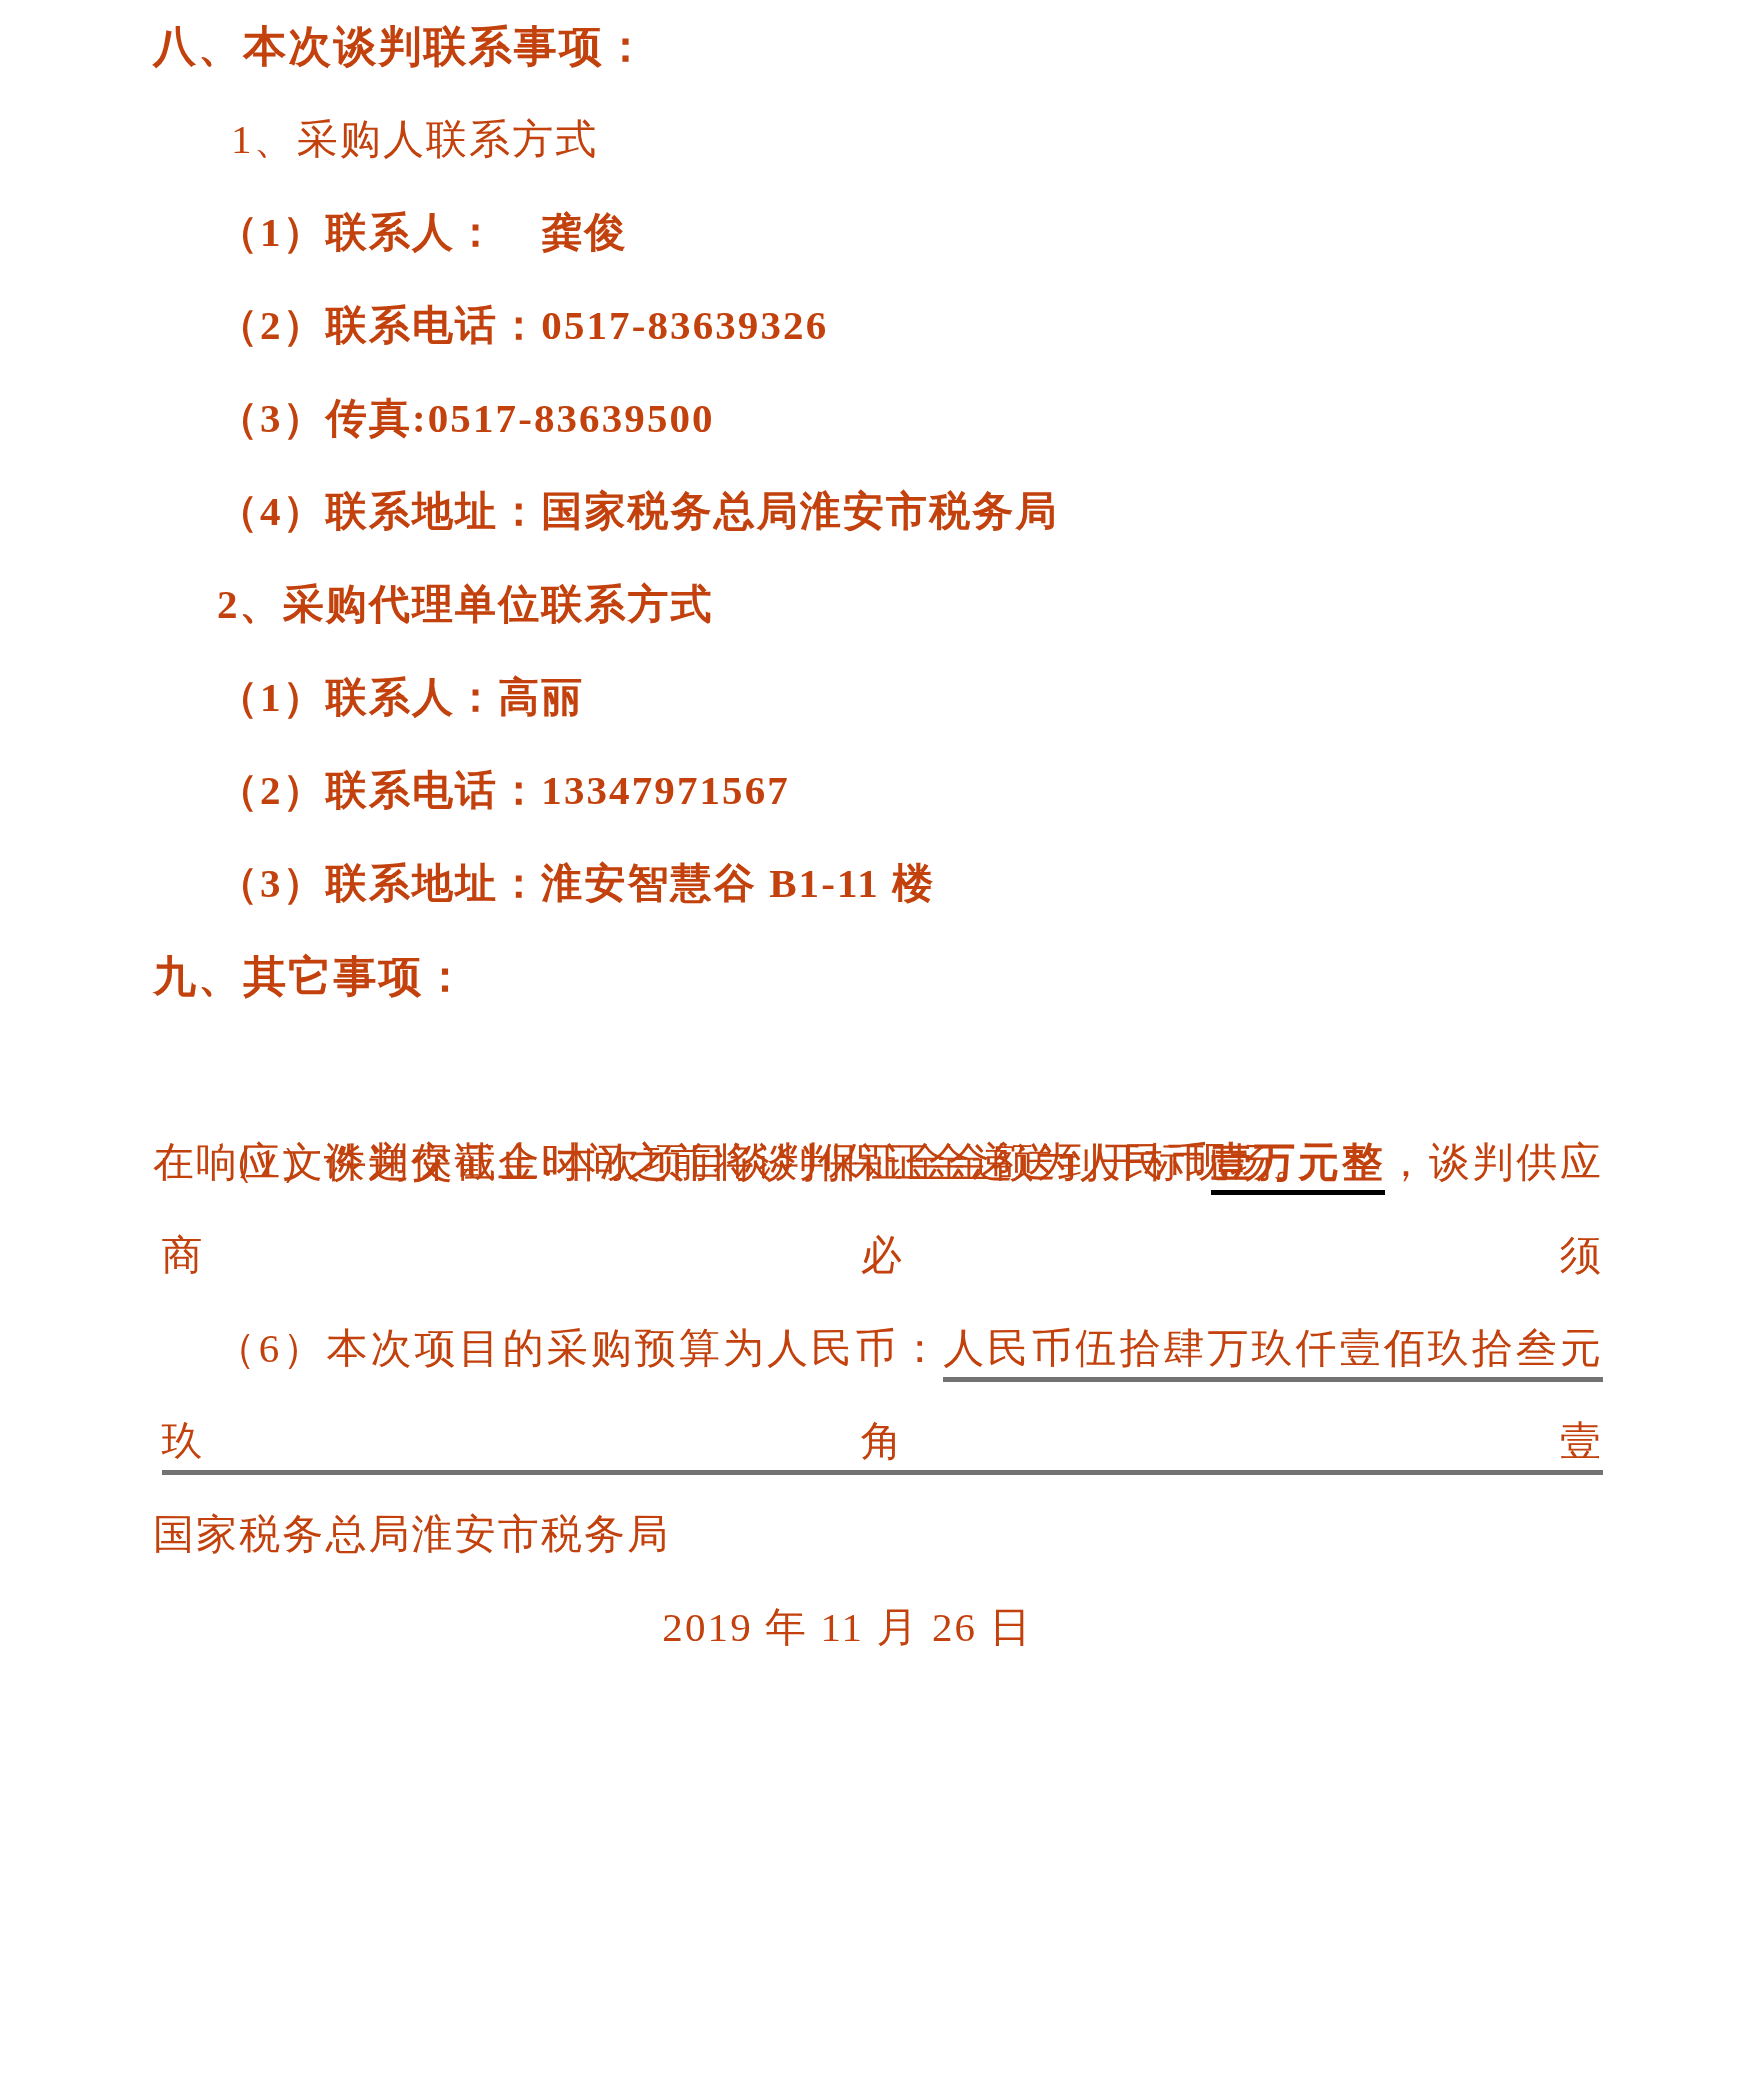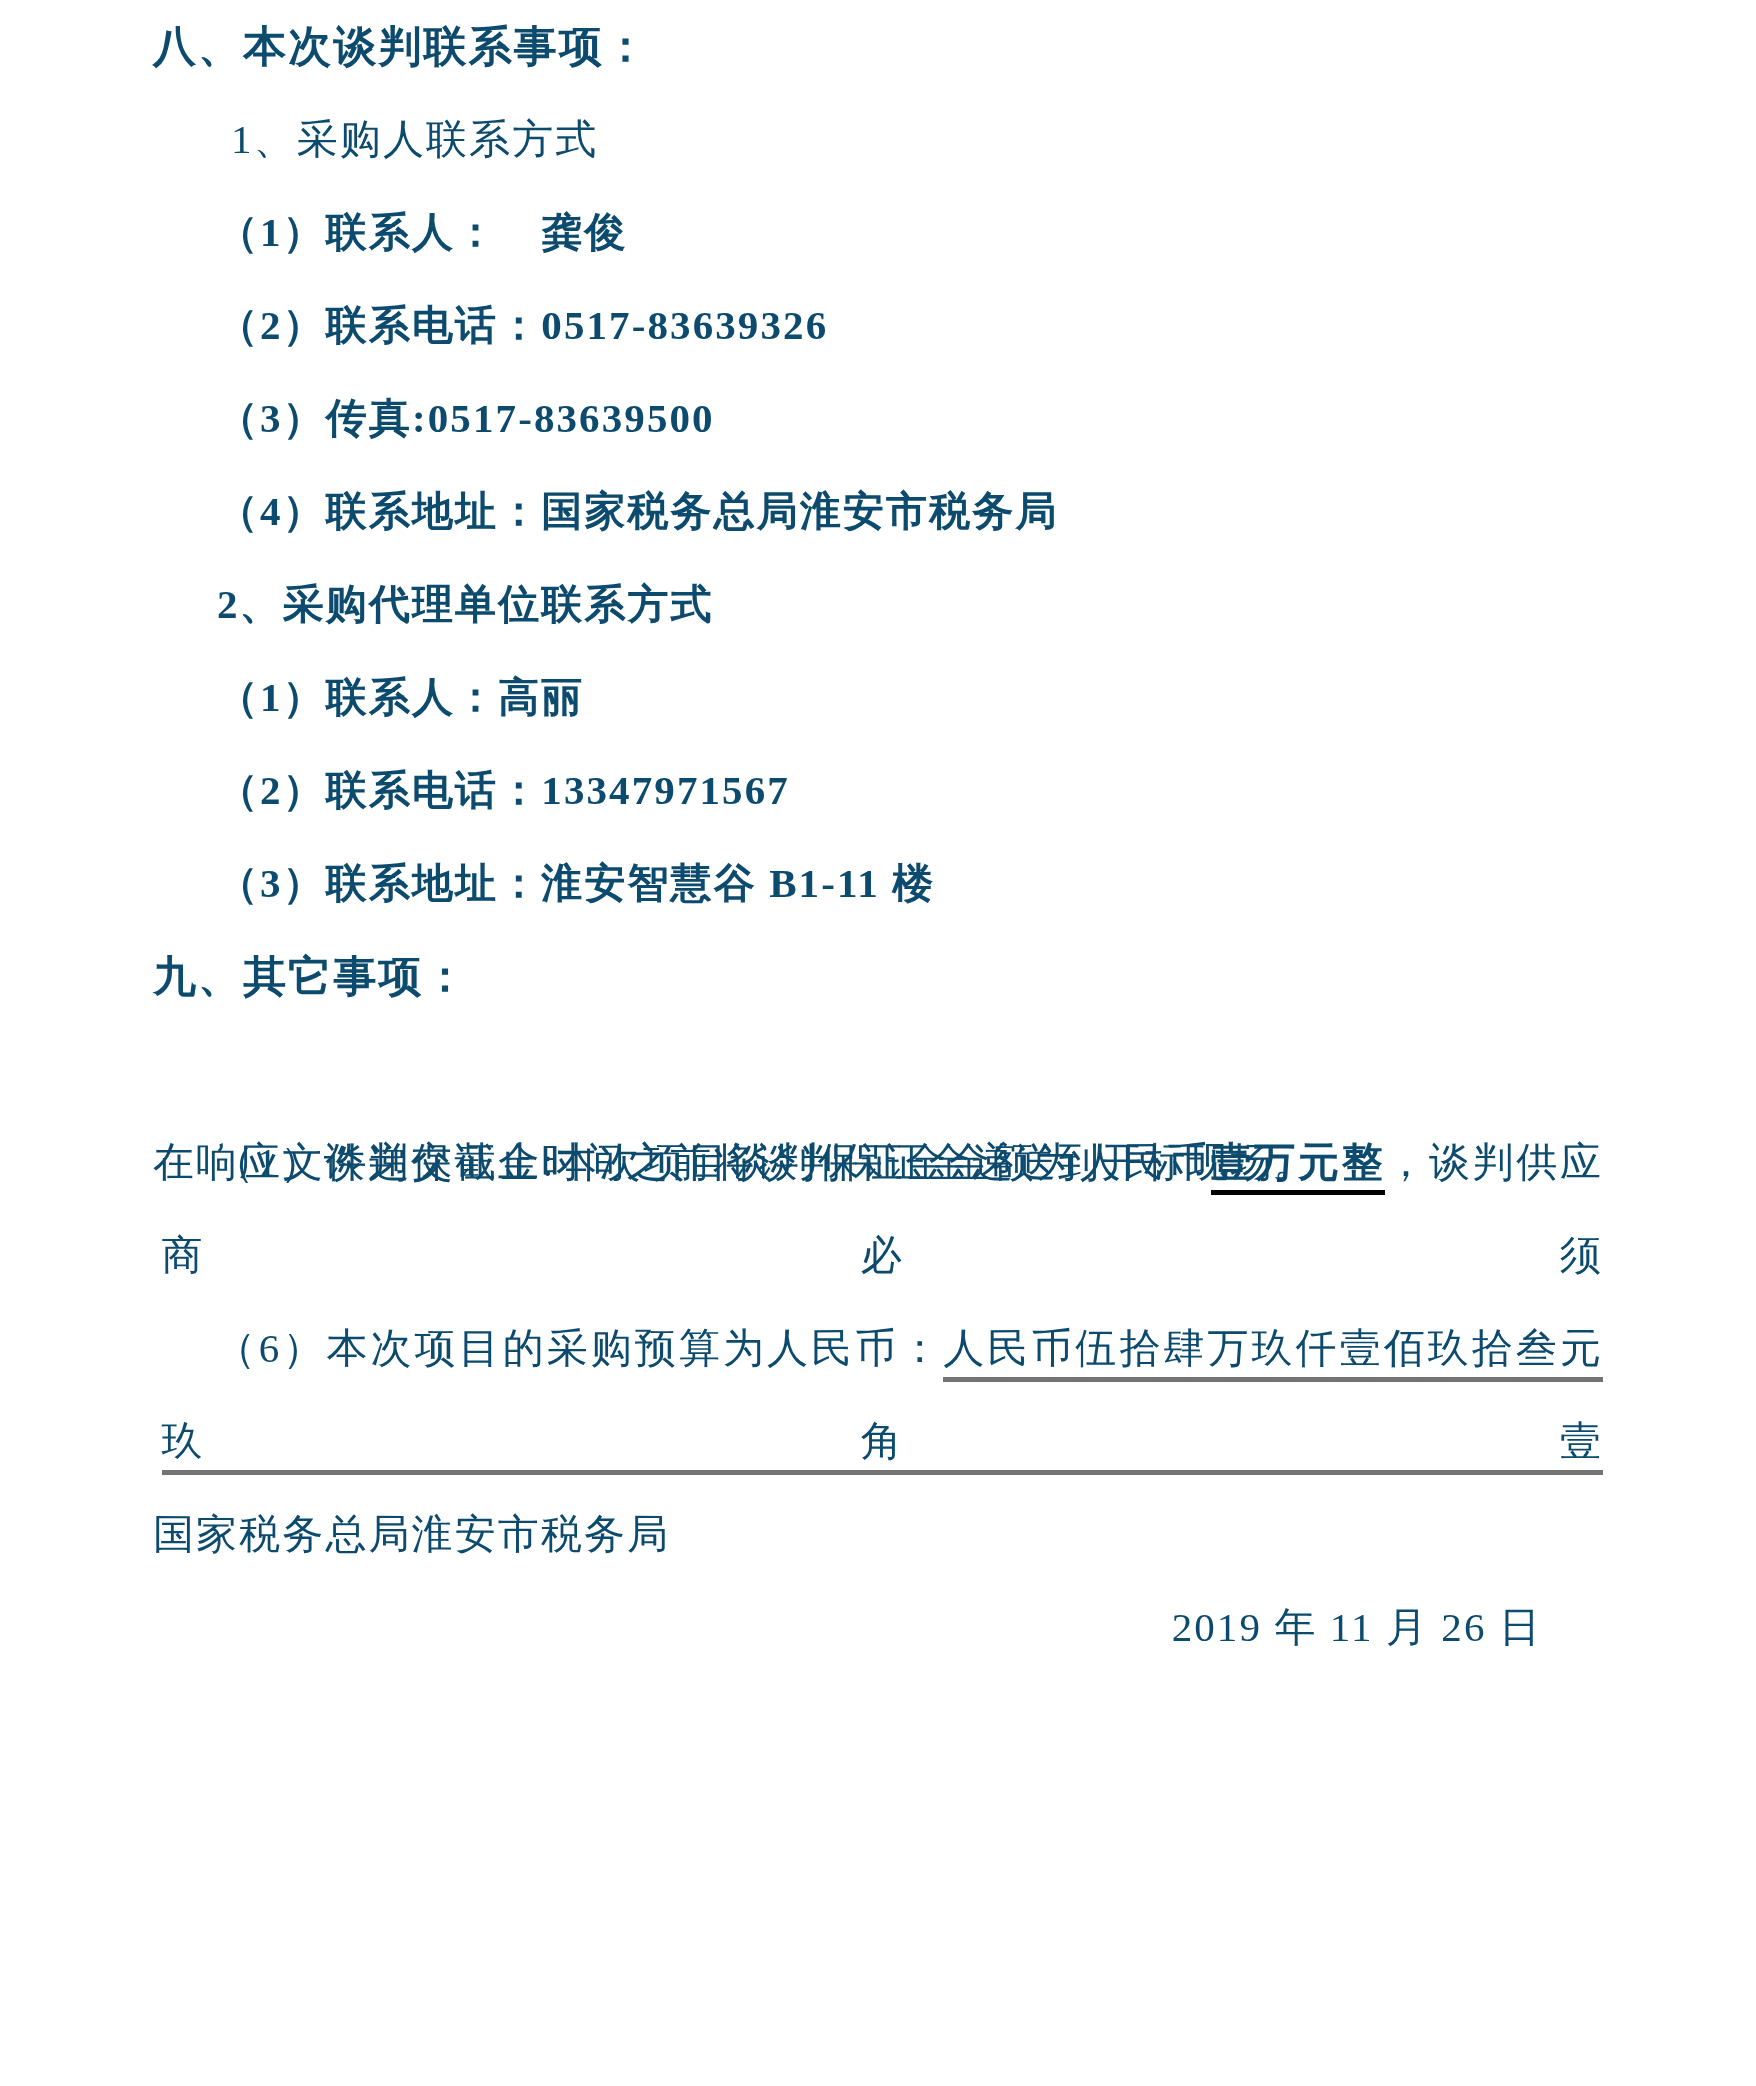--- a/index.html
+++ b/index.html
@@ -6,21 +6,21 @@
     margin: 0;
     padding: 0;
     background: #e8e8e8;
   }
   .page {
     position: relative;
     width: 1756px;
     height: 2087px;
     margin: 0 auto;
     background: #ffffff;
-    color: #0c4a6e;
+    color: #c2410c;
     font-family: "Liberation Serif", "DejaVu Serif", serif;
     font-size: 41px;
     letter-spacing: 2.1px;
     box-sizing: border-box;
     padding: 0 153px;
     overflow: hidden;
   }
   .line {
     height: 93px;
     line-height: 93px;
@@ -44,21 +44,21 @@
   }
   .u-seg {
     border-bottom: 5px solid #737373;
     padding-bottom: 6px;
   }
   .sig-org {
     text-align: left;
     padding-right: 0px;
   }
   .sig-date {
-    text-align: right;
+    text-align: center;
     padding-right: 61px;
   }
   .spacer { height: 93px; }
 </style>
 </head>
 <body>
 
 <div class="page">
 
   <div class="line heading">八、本次谈判联系事项：</div>

